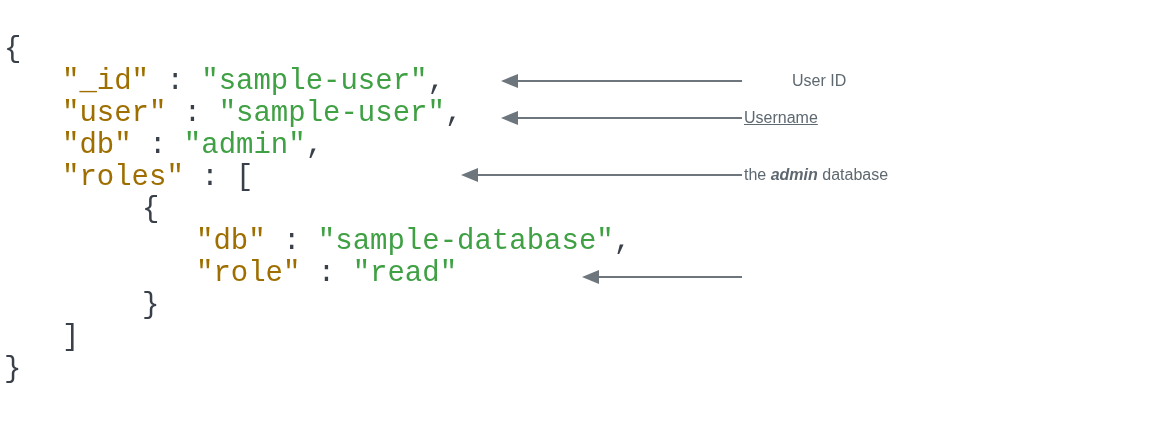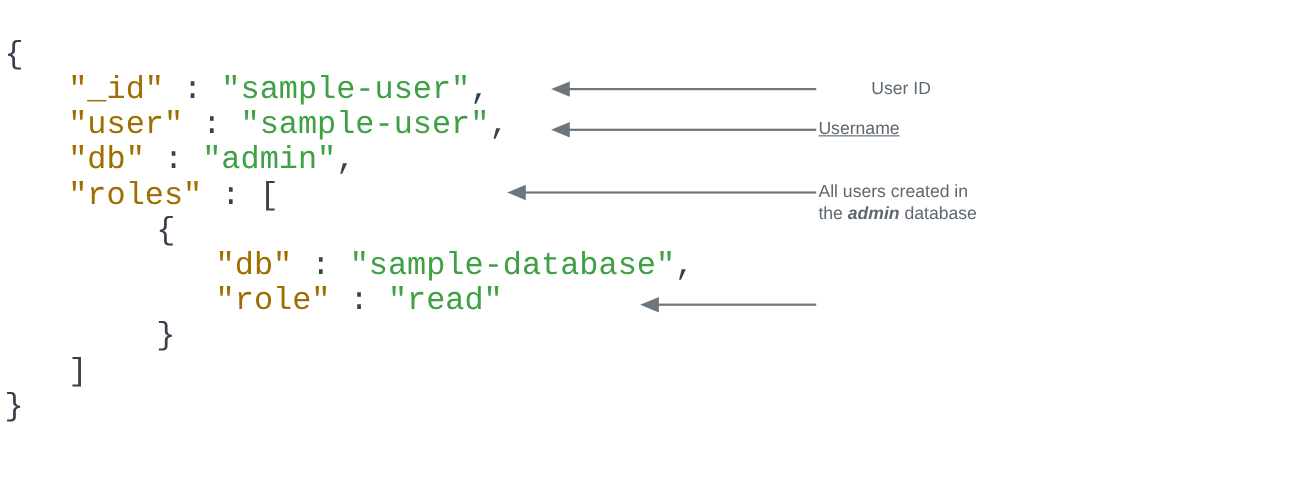--- a/index.html
+++ b/index.html
@@ -104,20 +104,19 @@
 
   <div class="note" style="left:744px; top:71px;margin-left:48px;">
     <div><span>User ID</span></div>
   </div>
 
   <div class="note" style="left:744px; top:108px;text-decoration:underline;">
     <div><span>Username</span></div>
   </div>
 
   <div class="note" style="left:744px; top:165px;">
-    <div><span>All users created in</span></div>
     <div><span>the </span><i>admin</i><span> database</span></div>
   </div>
 
   <div class="note" style="left:744px; top:248px;">
   </div>
 
 </div>
 
 </body></html>

